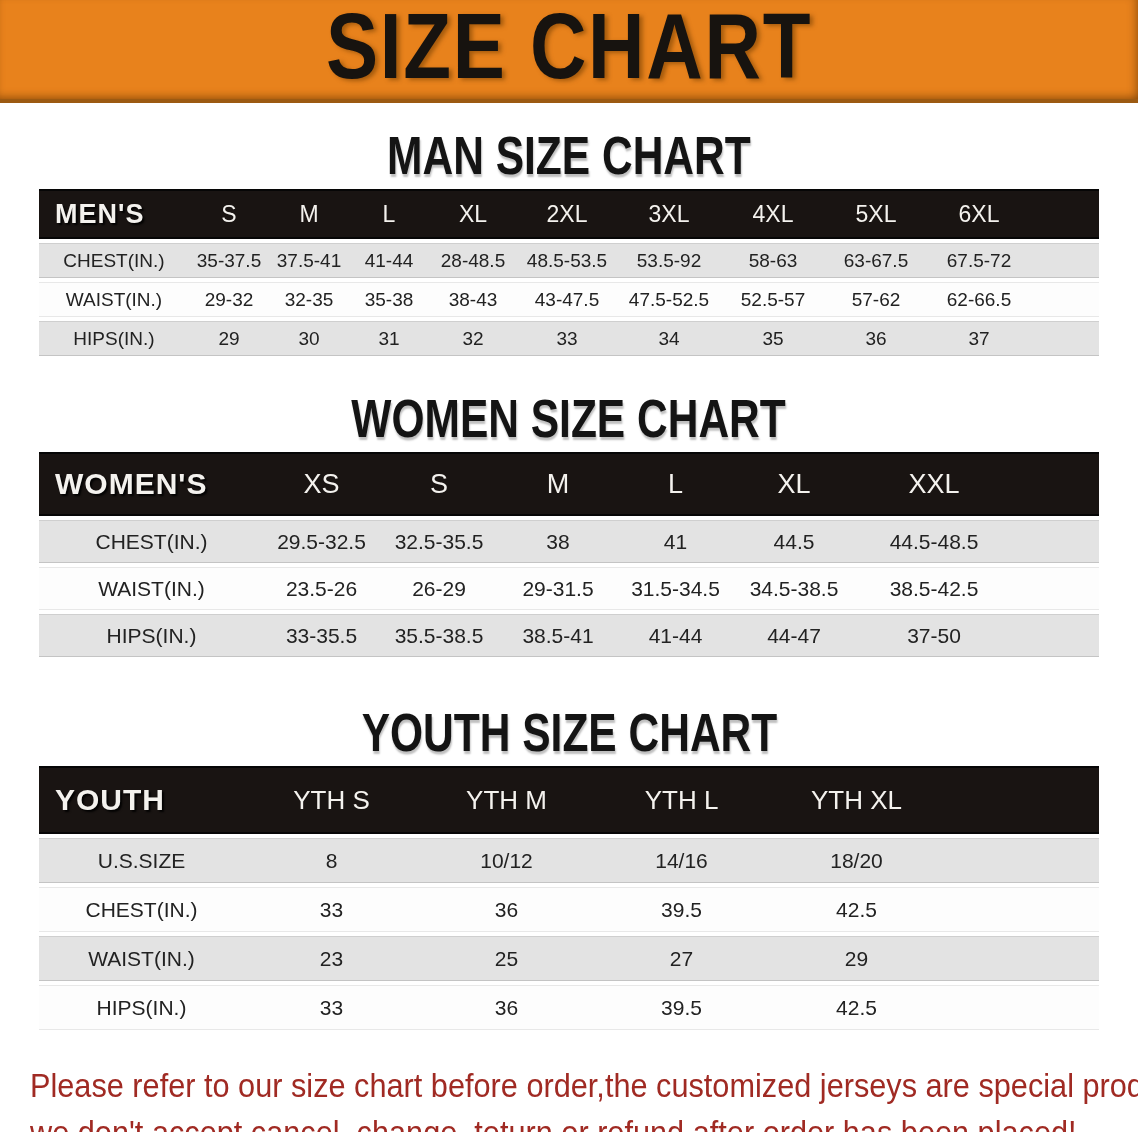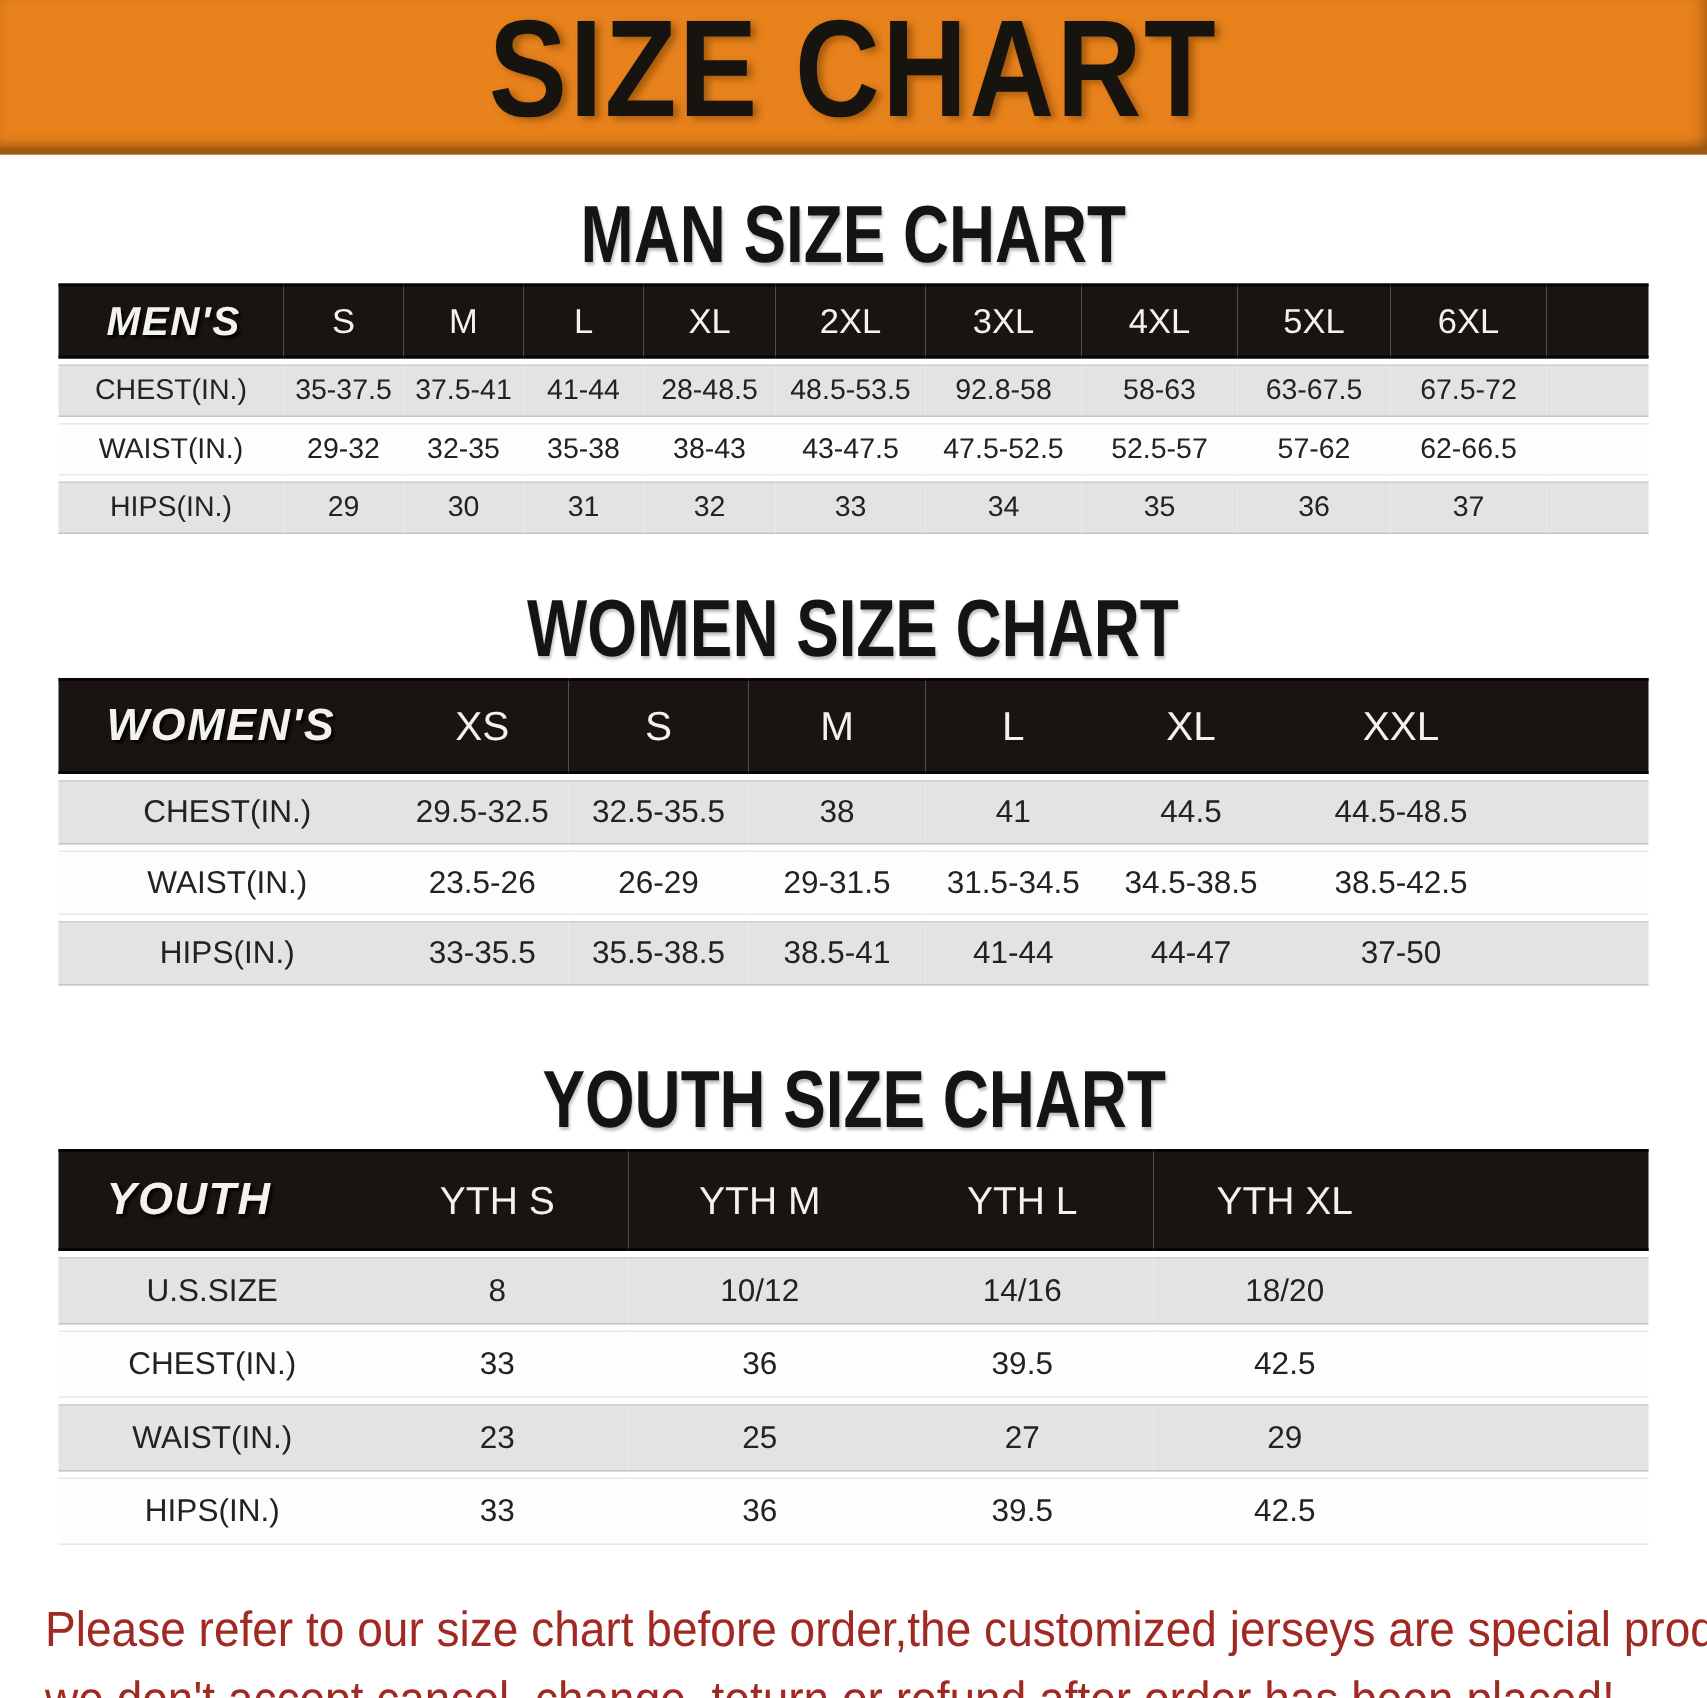--- a/index.html
+++ b/index.html
@@ -80,25 +80,24 @@
   
   tr.hdr th {
     background: #191412;
     color: #f4f2ee;
     border-top: 2px solid #060606;
     border-bottom: 2px solid #060606;
     font-weight: 400;
   }
   tr.hdr th.corner {
     text-align: left;
-    padding-left: 32px;
+    padding-left: 16px;
     font-weight: 700;
     letter-spacing: 1px;
     text-shadow: 2px 2px 2px rgba(0,0,0,0.9);
-    font-style: italic;
   }
   .tbl-man   tr.hdr th { height: 44px; font-size: 23px; }
   .tbl-man   tr.hdr th.corner { font-size: 27px; }
   .tbl-women tr.hdr th { height: 58px; font-size: 27px; }
   .tbl-women tr.hdr th.corner { font-size: 30px; }
   .tbl-youth tr.hdr th { height: 62px; font-size: 26px; }
   .tbl-youth tr.hdr th.corner { font-size: 30px; }
 
   
   tbody.rows tr td {
@@ -171,21 +170,21 @@
       </tr>
     </thead>
     <tbody class="rows">
       <tr>
         <td>CHEST(IN.)</td>
         <td>35-37.5</td>
         <td>37.5-41</td>
         <td>41-44</td>
         <td>28-48.5</td>
         <td>48.5-53.5</td>
-        <td>92.8-58</td>
+        <td>53.5-92</td>
         <td>58-63</td>
         <td>63-67.5</td>
         <td>67.5-72</td>
         <td></td>
       </tr>
       <tr>
         <td>WAIST(IN.)</td>
         <td>29-32</td>
         <td>32-35</td>
         <td>35-38</td>

